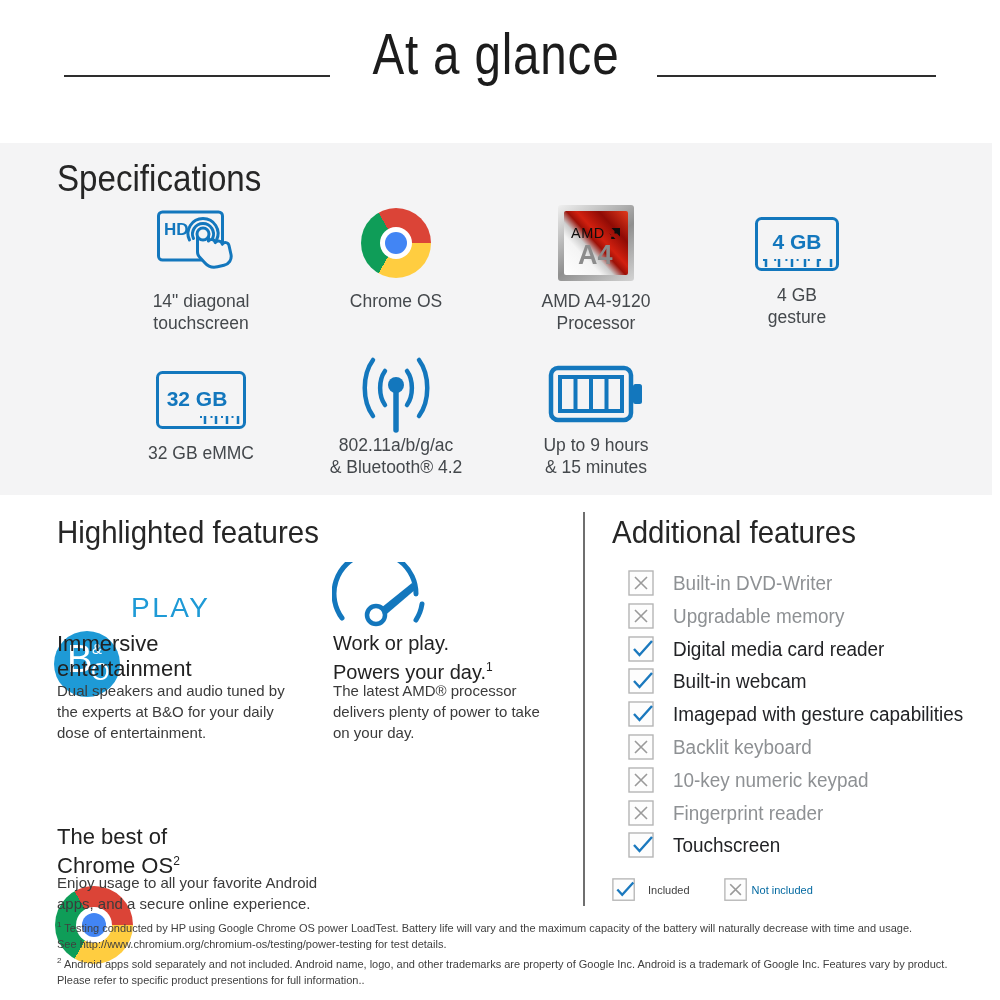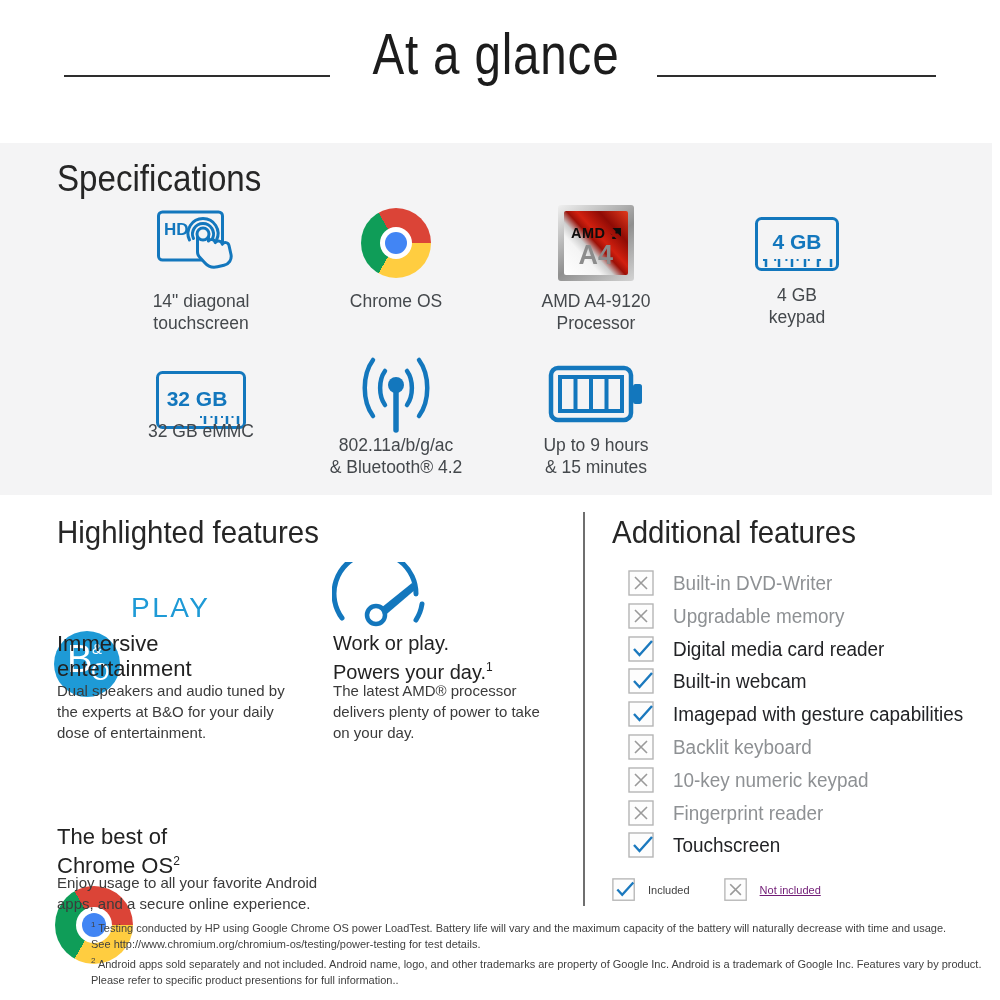--- a/index.html
+++ b/index.html
@@ -28,21 +28,21 @@
     background:conic-gradient(from 330deg,#db4437 0 120deg,#ffcd40 0 240deg,#0f9d58 0 360deg);}
   .chrome-logo::before{content:"";position:absolute;inset:27%;background:#fff;border-radius:50%;}
   .chrome-logo::after{content:"";position:absolute;inset:34%;background:#4285f4;border-radius:50%;}
 
   
   .amd-badge{width:76px;height:76px;box-sizing:border-box;padding:6px;
     background:linear-gradient(145deg,#f0f0f0,#8f8f8f 55%,#d4d4d4);border-radius:3px;}
   .amd-inner{width:100%;height:100%;position:relative;border-radius:2px;overflow:hidden;
     background:linear-gradient(47deg,#ffffff 0%,#f4f4f4 30%,#cccccc 40%,#9c1007 50%,#d2200f 58%,#8f0b05 76%,#e23a1c 100%);}
   .amd-text{position:absolute;left:7px;top:15px;line-height:1;}
-  .amd-brand{font-size:14.5px;font-weight:bold;color:#0d0d0d;letter-spacing:.5px;display:flex;align-items:center;gap:4px;text-align:center;}
+  .amd-brand{font-size:14.5px;font-weight:normal;color:#0d0d0d;letter-spacing:.5px;display:flex;align-items:center;gap:4px;text-align:center;}
   .amd-model{font-size:27px;font-weight:bold;color:#8c8c8c;margin-top:1px;text-align:center;}
 
   
   .bo-circle{width:66px;height:66px;border-radius:50%;background:#1e9ad6;position:relative;color:#fff;}
   .bo-b{position:absolute;left:13px;top:7px;font-size:38px;font-weight:400;}
   .bo-amp{position:absolute;left:38px;top:9px;font-size:15px;}
   .bo-o{position:absolute;left:37px;top:27px;font-size:24px;}
   .bo-play{font-size:28px;color:#1e9ad6;letter-spacing:2.5px;font-weight:400;}
 
   .feat-title{font-size:22px;line-height:25px;color:#222;}
@@ -52,25 +52,25 @@
   
   .vdivider{left:583px;top:512px;width:2px;height:394px;background:#6f6f6f;}
   .add-list{left:612px;top:570px;width:386px;padding-left:16px;}
   .add-row{display:flex;align-items:center;height:27px;margin-bottom:5.8px;}
   .add-row .lbl{margin-left:18px;font-size:19.5px;white-space:nowrap;transform:scaleX(.97);transform-origin:left;}
   .add-row.included .lbl{color:#222326;}
   .add-row.excluded .lbl{color:#8e9194;}
   .legend{left:612px;top:878px;display:flex;align-items:center;}
   .legend .lbl{font-size:11px;margin-left:12px;}
   .legend .inc{color:#3f3f3f;}
-  .legend .ninc{color:#701a75;margin-left:12px;text-decoration:underline;}
+  .legend .ninc{color:#0369a1;margin-left:4px;}
   .legend .gap{width:34px;}
 
   
-  .footnotes{left:57px;top:917px;width:900px;font-size:11px;line-height:16.5px;color:#3f3f3f;margin-left:34px;}
+  .footnotes{left:57px;top:917px;width:900px;font-size:11px;line-height:16.5px;color:#3f3f3f;}
   .footnotes sup{font-size:8px;}
 
   svg{display:block;}
 </style>
 </head>
 <body>
 
 <div class="canvas">
 
   <div class="abs hline left"></div>
@@ -127,21 +127,21 @@
   </div>
   <div class="abs spec-label" style="left:306px;top:290px">
     <div>Chrome OS</div>
   </div>
   <div class="abs spec-label" style="left:506px;top:290px">
     <div>AMD A4-9120</div>
       <div>Processor</div>
   </div>
   <div class="abs spec-label" style="left:707px;top:284px">
     <div>4 GB</div>
-      <div>keypad</div>
+      <div>gesture</div>
   </div>
 
   <svg class="abs" style="left:155px;top:370px" width="92" height="60" viewBox="0 0 92 60">
     <rect x="2.5" y="2.5" width="87" height="55" rx="5" fill="none" stroke="#1377bd" stroke-width="3"></rect>
     <text x="42" y="36" text-anchor="middle" font-size="21" font-weight="bold" fill="#1377bd">32 GB</text>
     <path d="M45 47 H84" stroke="#1377bd" stroke-width="2" stroke-dasharray="2 8.5" fill="none"></path>
     <g stroke="#1377bd" stroke-width="2.5">
       <line x1="50" y1="46" x2="50" y2="54"></line>
         <line x1="61" y1="46" x2="61" y2="54"></line>
       <line x1="72" y1="46" x2="72" y2="54"></line>
@@ -164,21 +164,21 @@
     <rect x="3" y="8" width="80" height="52" rx="7" fill="none" stroke="#1377bd" stroke-width="4.5"></rect>
     <rect x="85" y="24" width="9" height="20" rx="2.5" fill="#1377bd"></rect>
     <rect x="12" y="17" width="62" height="34" fill="none" stroke="#1377bd" stroke-width="4"></rect>
     <g stroke="#1377bd" stroke-width="4">
       <line x1="27.5" y1="17" x2="27.5" y2="51"></line>
       <line x1="43" y1="17" x2="43" y2="51"></line>
       <line x1="58.5" y1="17" x2="58.5" y2="51"></line>
     </g>
   </svg>
 
-  <div class="abs spec-label" style="left:111px;top:420px">
+  <div class="abs spec-label" style="left:111px;top:442px">
     <div>32 GB eMMC</div>
   </div>
   <div class="abs spec-label" style="left:306px;top:434px">
     <div>802.11a/b/g/ac</div>
       <div>&amp; Bluetooth® 4.2</div>
   </div>
   <div class="abs spec-label" style="left:506px;top:434px">
     <div>Up to 9 hours</div>
       <div>&amp; 15 minutes</div>
   </div>

